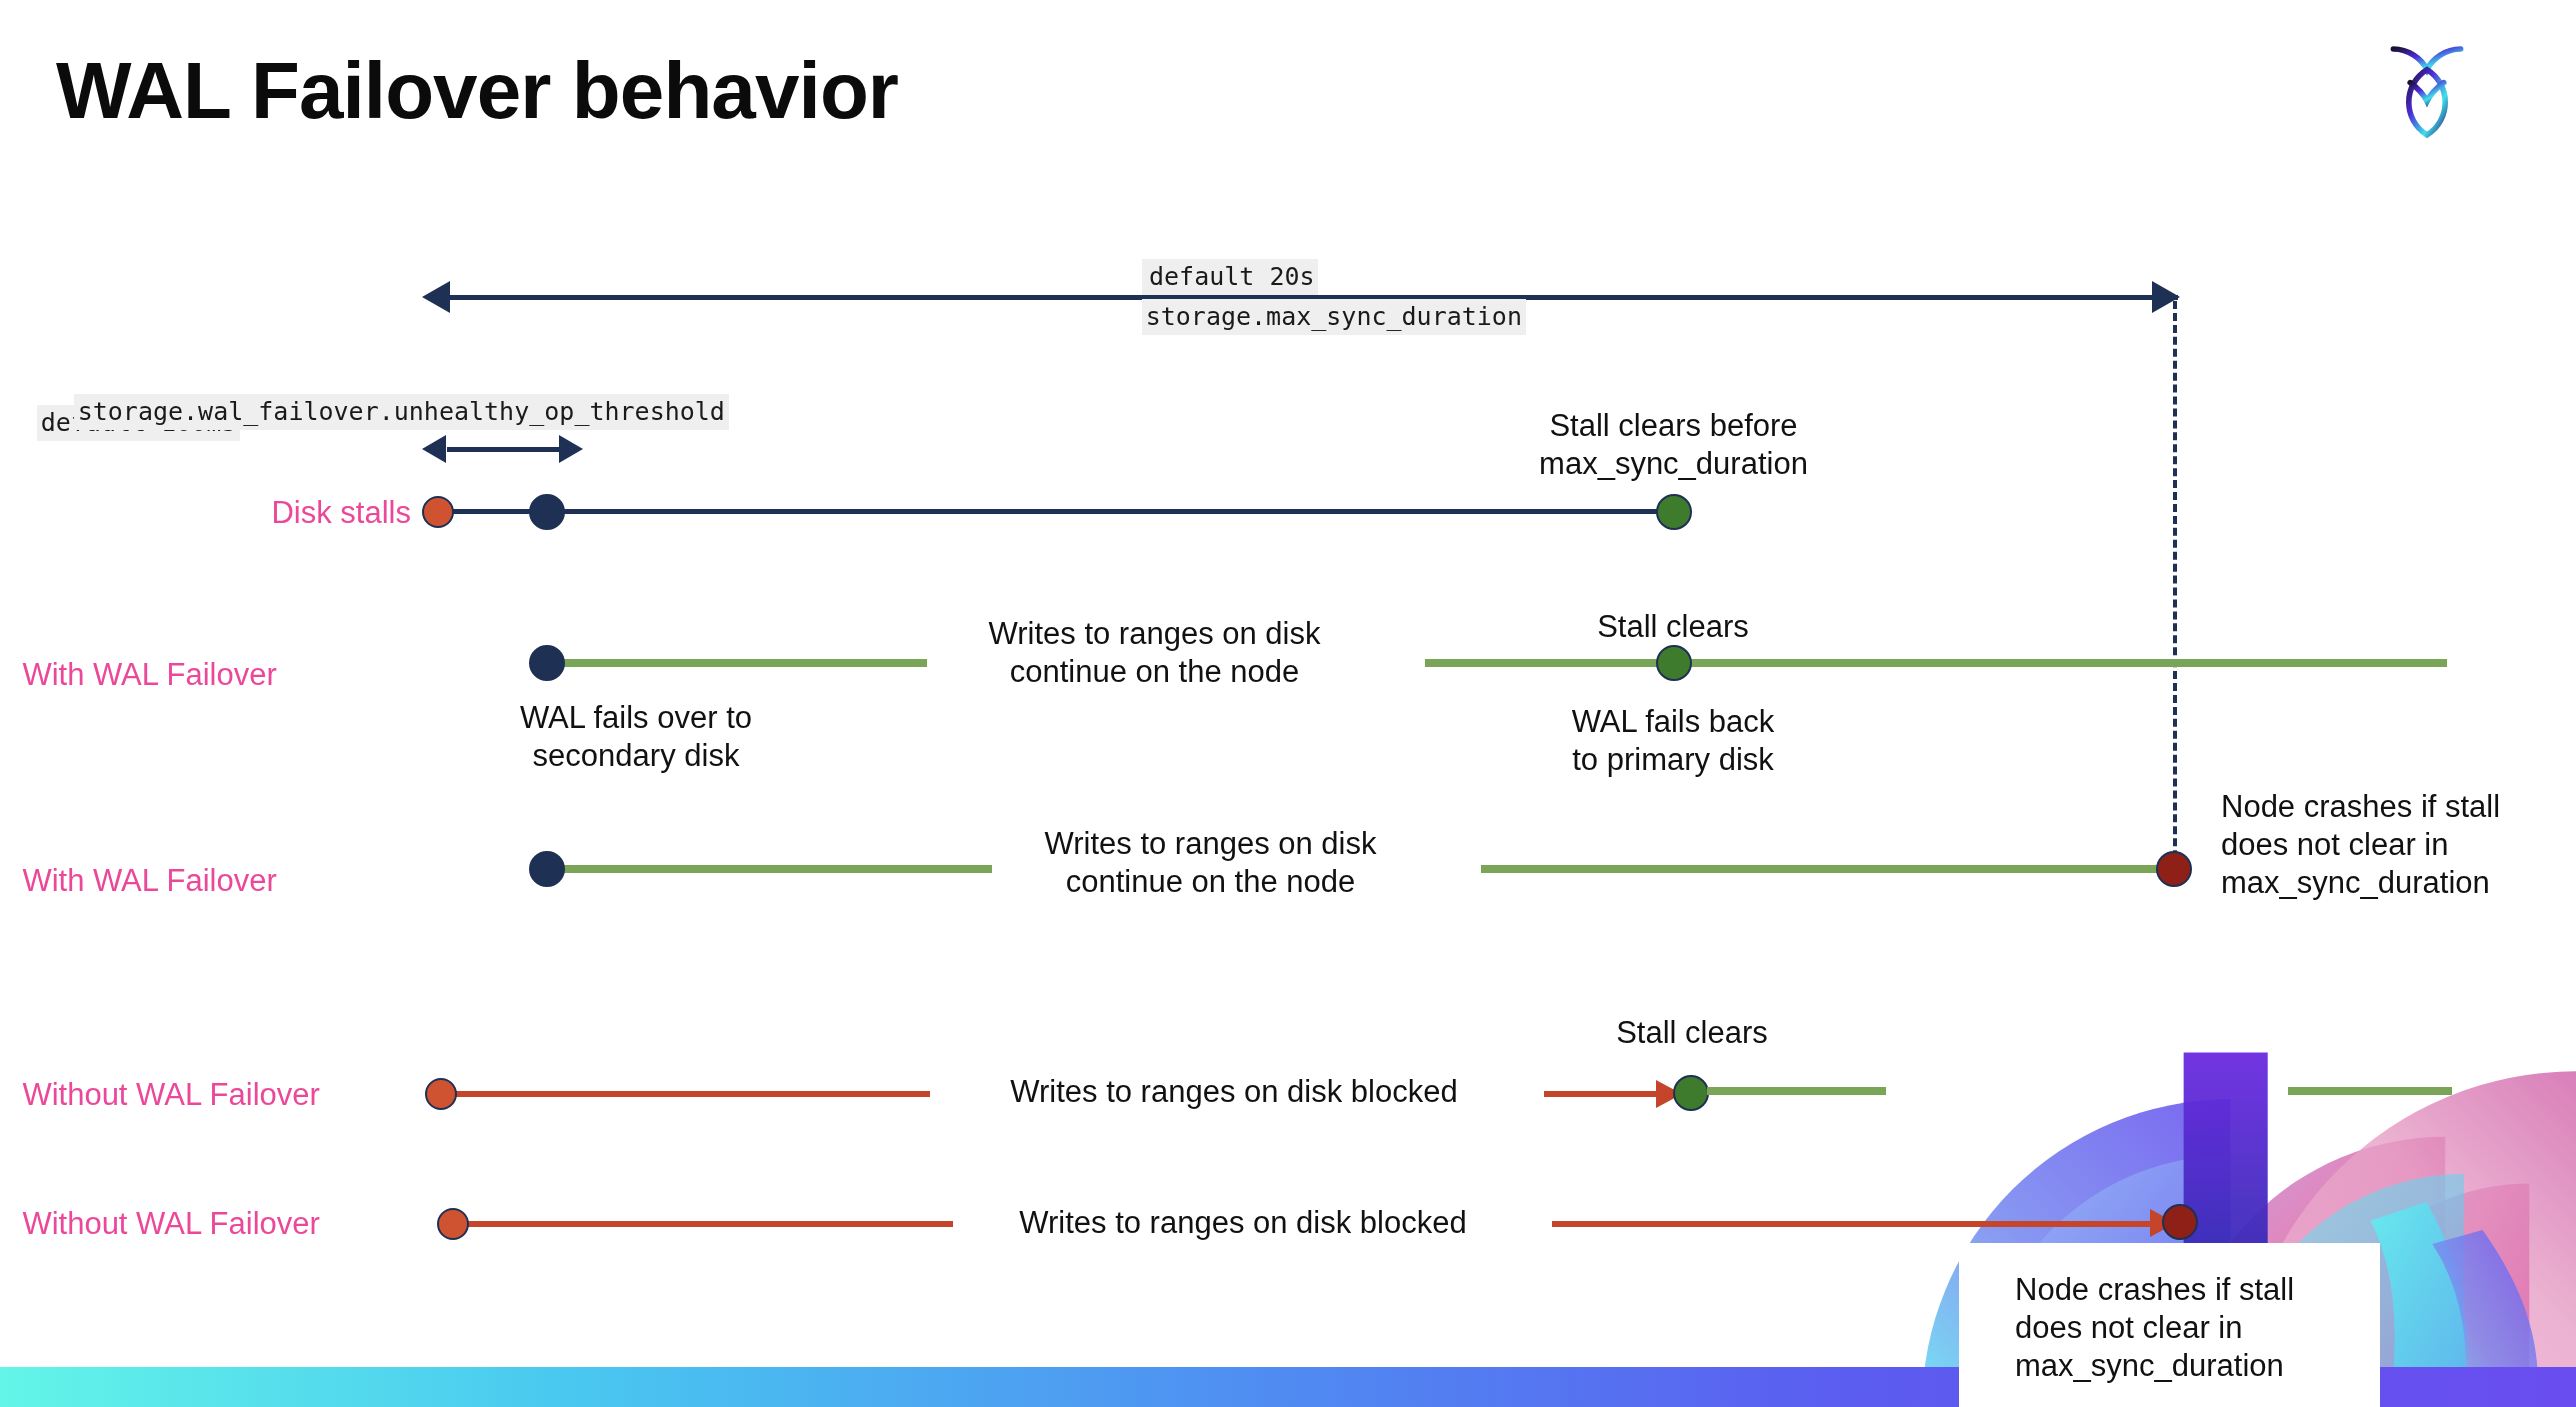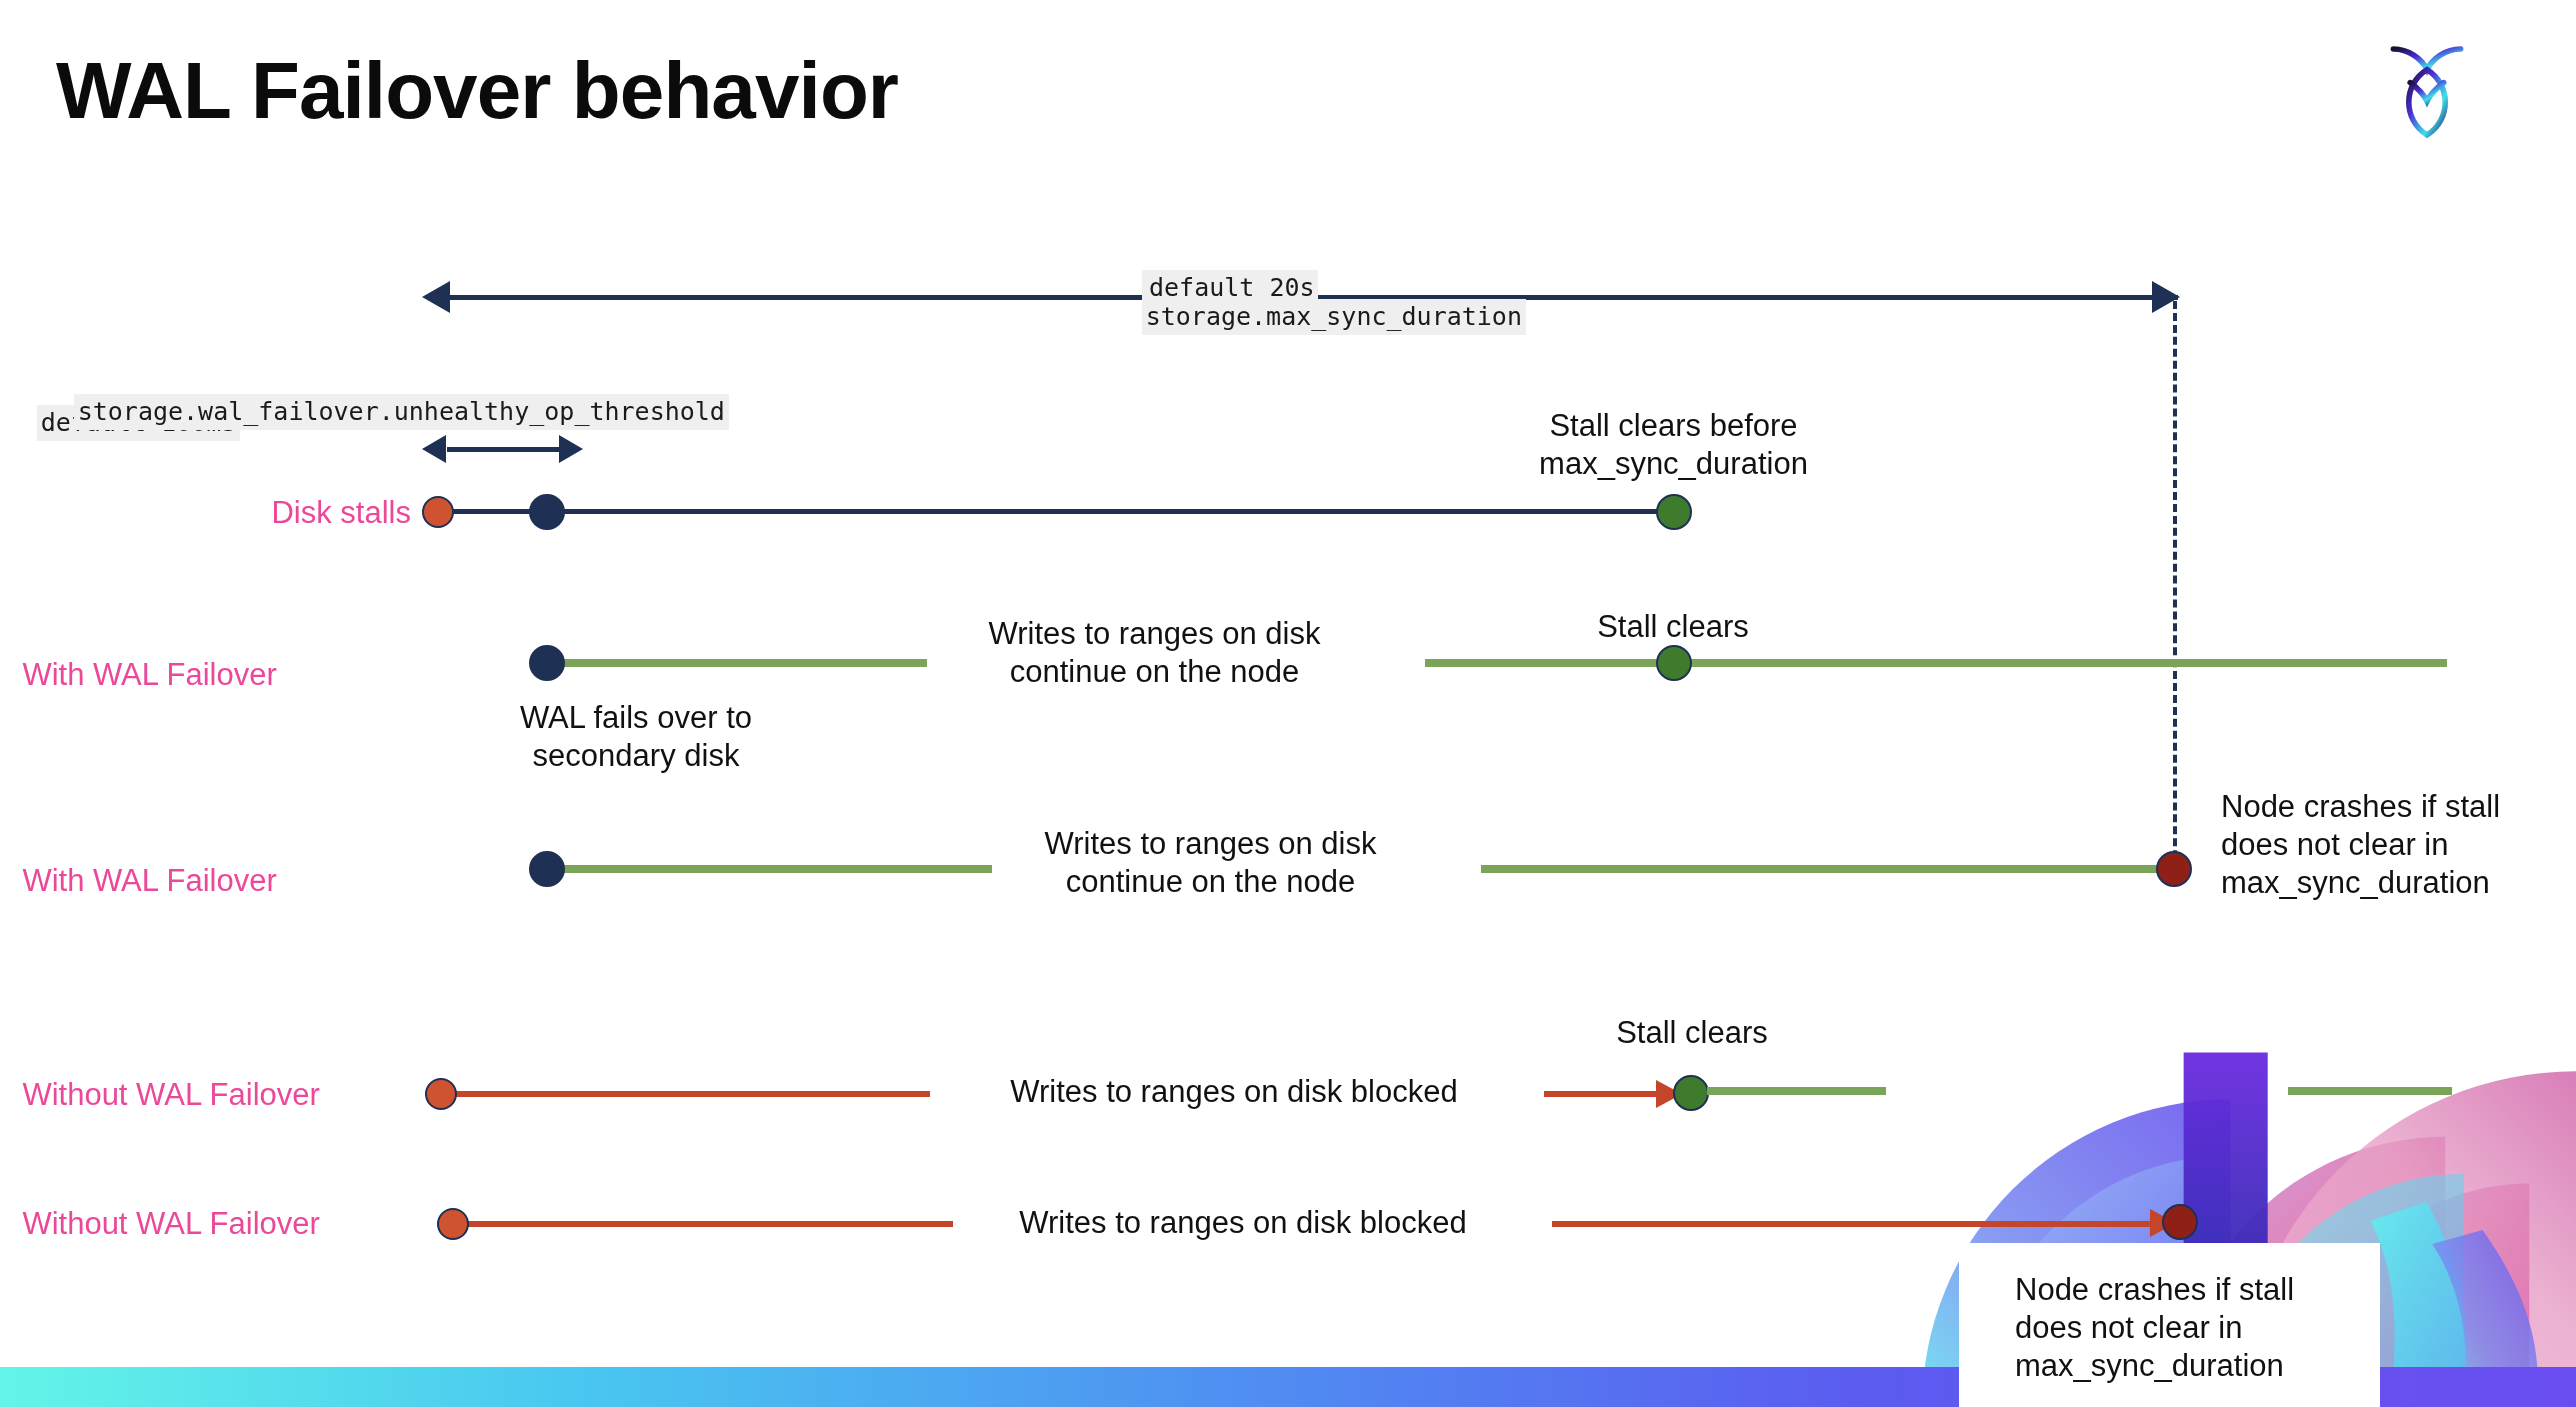--- a/index.html
+++ b/index.html
@@ -159,21 +159,21 @@
         <path d="M42 56 C50 62 56 68 60 76 C64 68 70 62 78 56"></path>
         <path d="M60 76 L60 112"></path>
       </g>
     </svg>
   </div>
 
   <div class="line navy-line" style="left:447px;top:295px;width:1731px;"></div>
   <div class="arrowhead ah-left" style="left:422px;top:281px;"></div>
   <div class="arrowhead ah-right" style="left:2152px;top:281px;"></div>
 
-  <div class="codechip" style="left:1142px;top:270px;padding-left:7px;">default 20s</div>
+  <div class="codechip" style="left:1142px;top:259px;padding-left:7px;">default 20s</div>
   <div class="codechip" style="left:1142px;top:299px;">storage.max_sync_duration</div>
 
   <div class="codechip" style="left:37px;top:372px;margin-top:33px;">default 100ms</div>
   <div class="codechip" style="left:37px;top:394px;margin-left:37px;">storage.wal_failover.unhealthy_op_threshold</div>
 
   <div class="line navy-line" style="left:447px;top:447px;width:112px;height:4.7px;"></div>
   <div class="arrowhead ah-left-sm" style="left:422px;top:435px;"></div>
   <div class="arrowhead ah-right-sm" style="left:559px;top:435px;"></div>
 
   <div class="dash-v" style="left:2173px;top:301px;height:581px;"></div>
@@ -193,20 +193,22 @@
   <div class="line green-line" style="left:553px;top:659px;width:374px;"></div>
   <div class="line green-line" style="left:1425px;top:659px;width:1022px;"></div>
   <div class="dot dot-navy" style="left:529px;top:645px;width:36px;height:36px;"></div>
   <div class="dot dot-green" style="left:1656px;top:645px;width:36px;height:36px;"></div>
 
   <div class="cap c" style="left:944px;top:615px;width:421px;">Writes to ranges on disk
 continue on the node</div>
   <div class="cap c" style="left:1514px;top:608px;width:318px;">Stall clears</div>
   <div class="cap c" style="left:449px;top:699px;width:374px;">WAL fails over to
 secondary disk</div>
+  <div class="cap c" style="left:1505px;top:703px;width:336px;">WAL fails  back
+to primary disk</div>
 
   <div class="rowlabel l" style="left:22.4px;top:863px;width:393px;">With WAL Failover</div>
 
   <div class="line green-line" style="left:553px;top:865px;width:439px;"></div>
   <div class="line green-line" style="left:1481px;top:865px;width:701px;"></div>
   <div class="dot dot-navy" style="left:529px;top:851px;width:36px;height:36px;"></div>
   <div class="dot dot-darkred" style="left:2156px;top:851px;width:36px;height:36px;"></div>
 
   <div class="cap c" style="left:1000px;top:825px;width:421px;">Writes to ranges on disk
 continue on the node</div>

